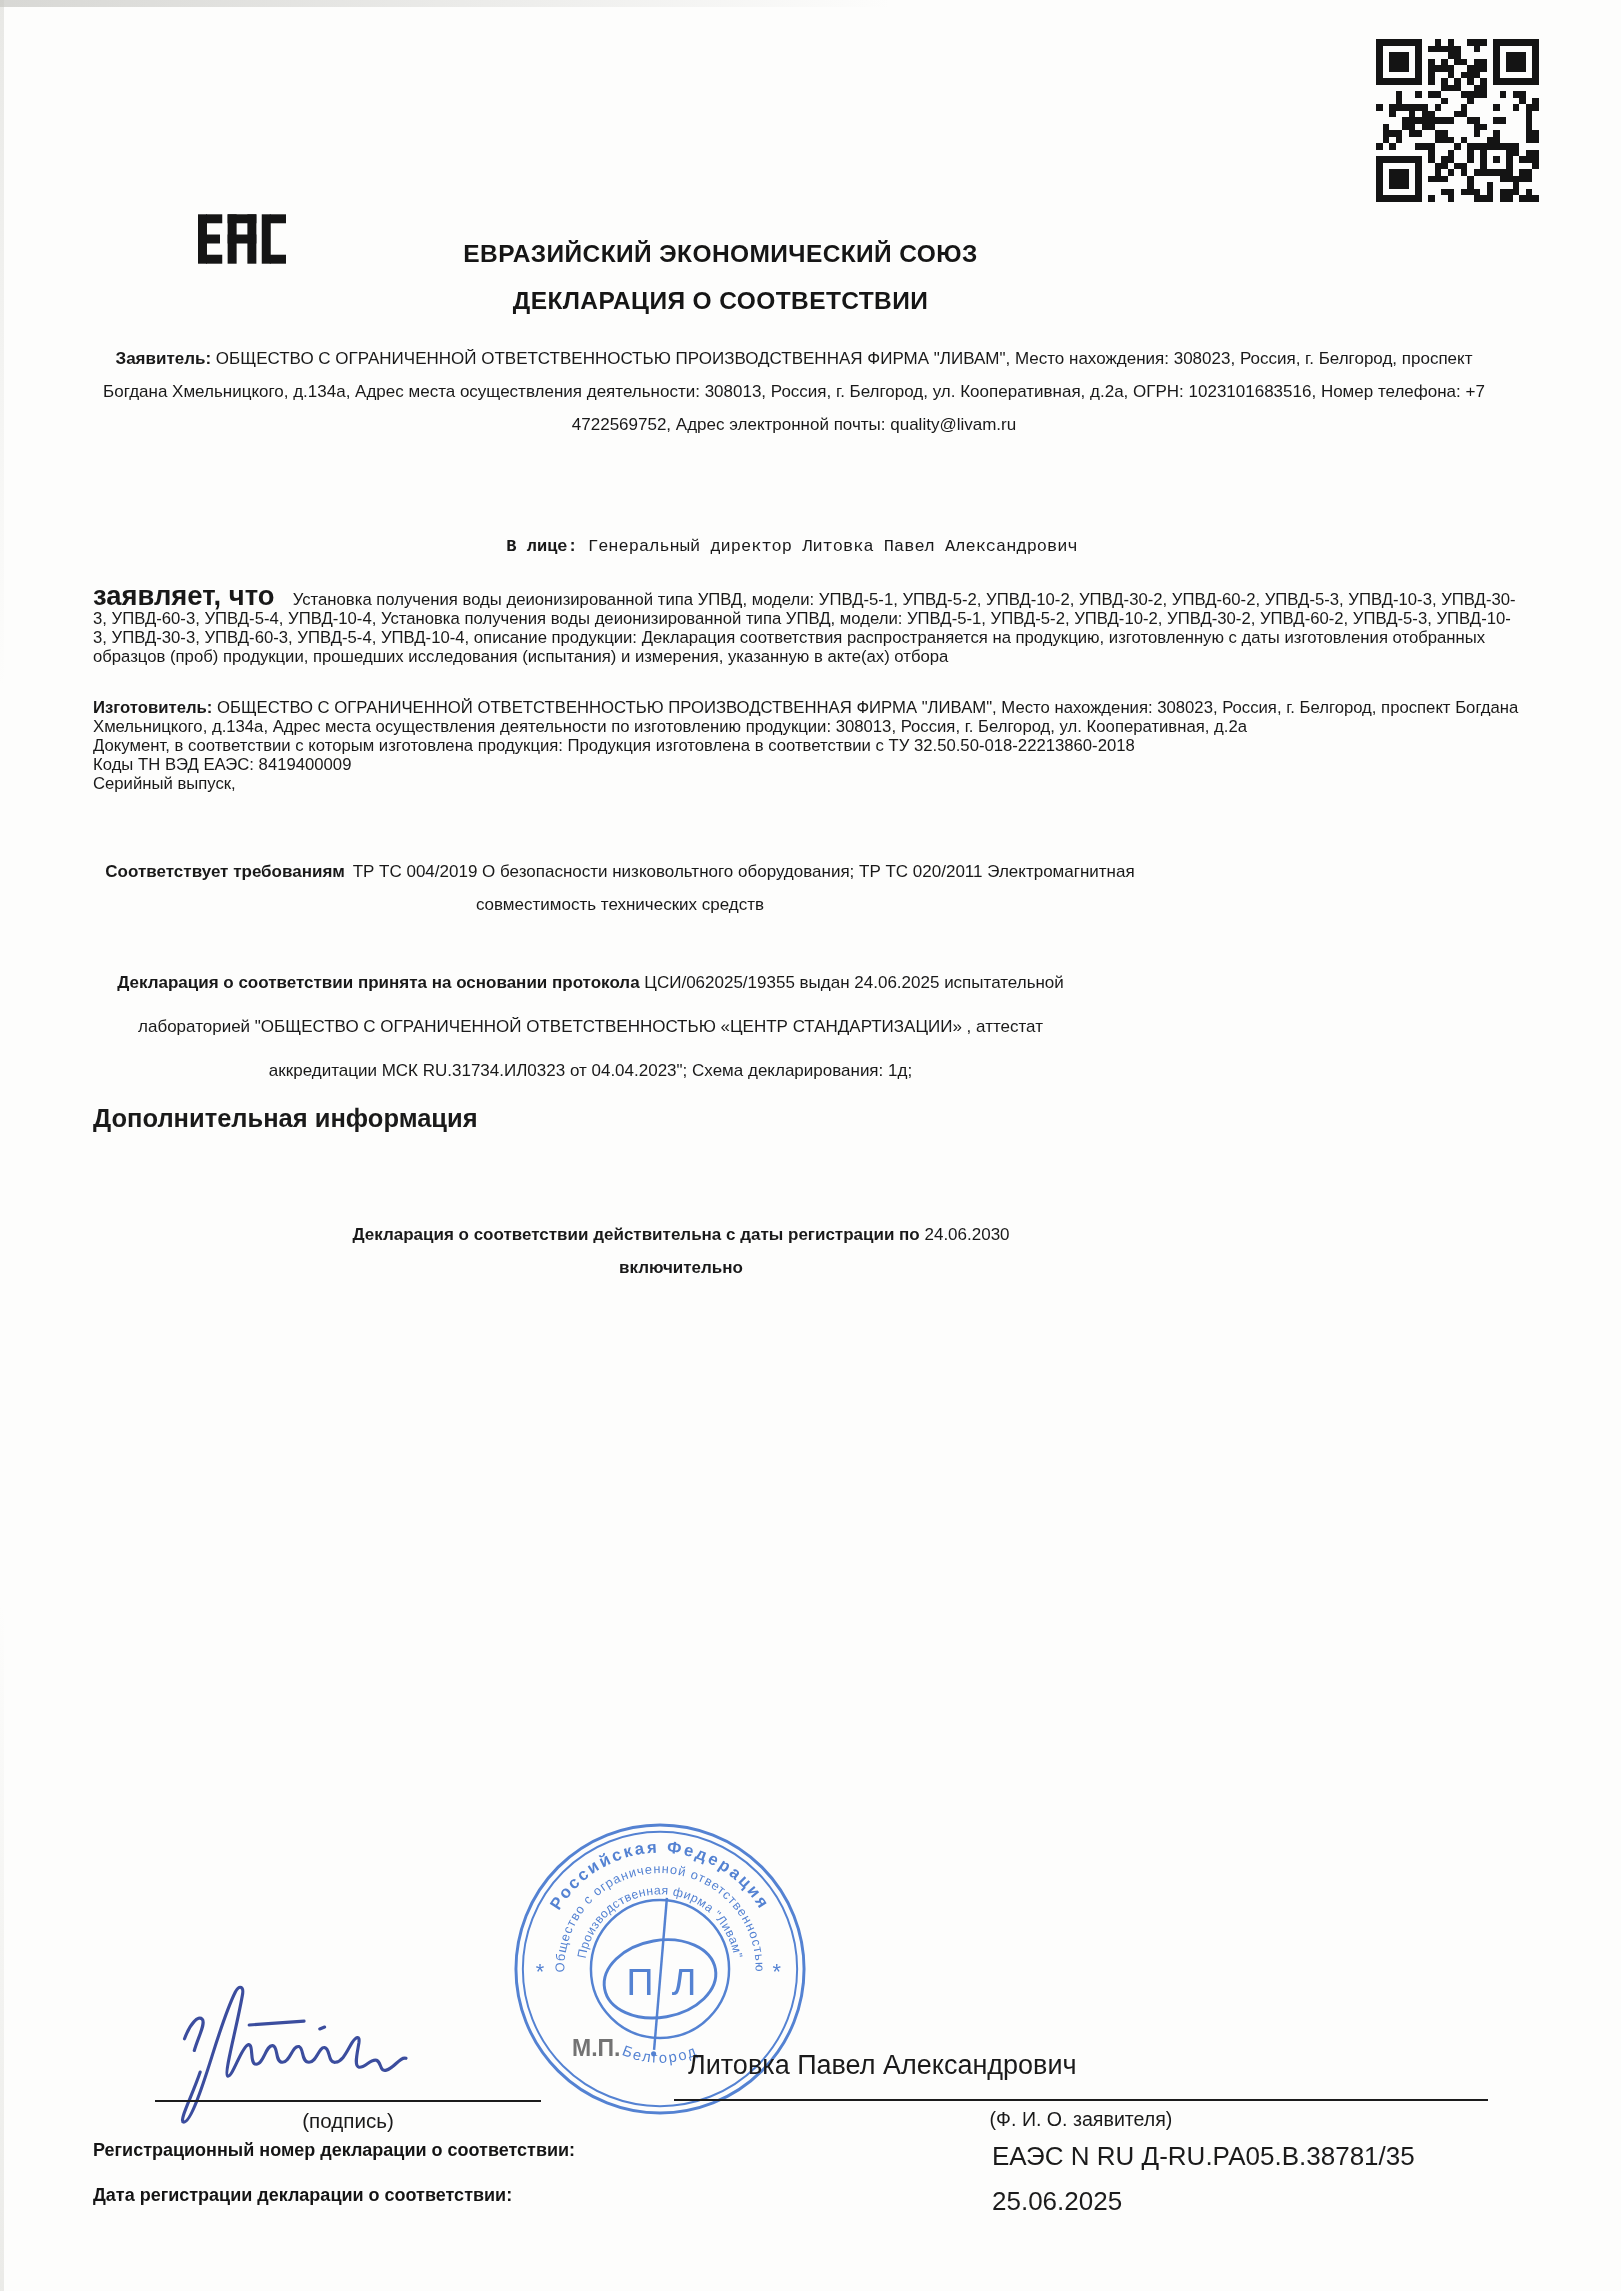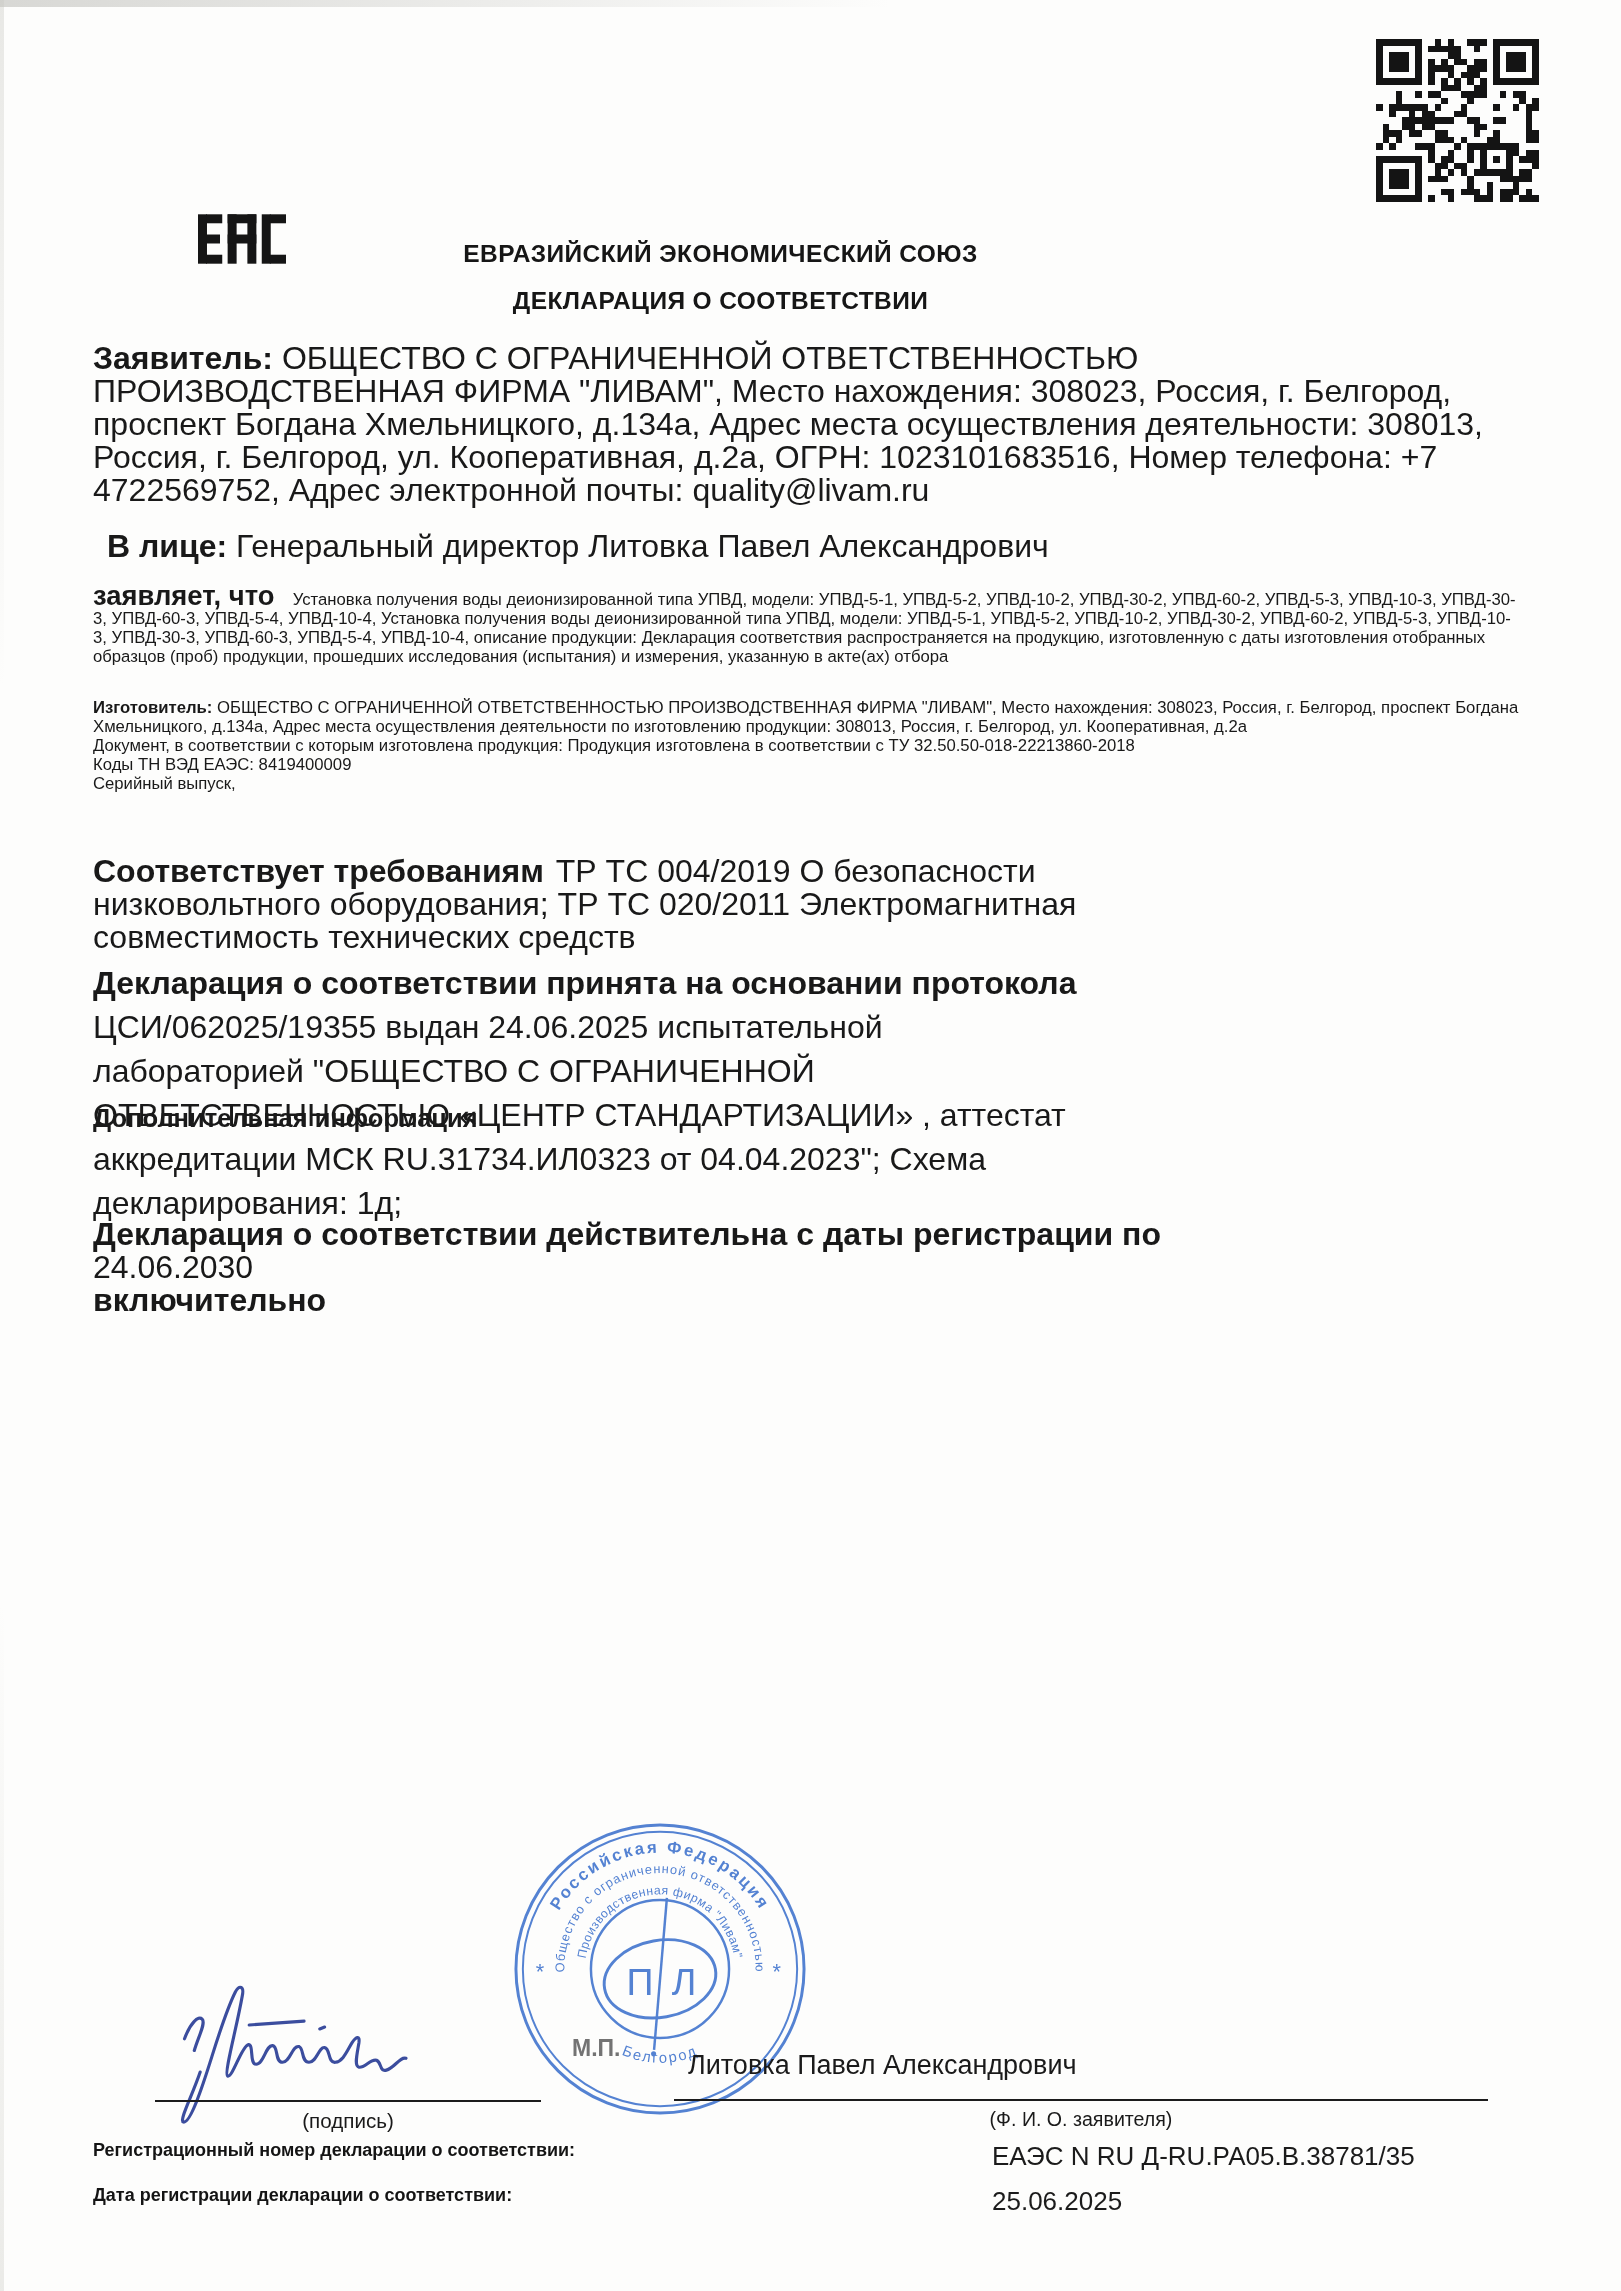--- a/index.html
+++ b/index.html
@@ -18,24 +18,24 @@
 
   
   .eac-logo { left:198px; top:184px; width:88px; height:110px; }
   .qr { left:1376px; top:39px; width:163px; height:163px; }
   .title-wrap { left:93px; width:1255px; text-align:center; font-weight:bold; font-size:24.5px; letter-spacing:0.4px; color:#161616; }
   .title-1 { top:240px; }
   .title-2 { top:287px; }
 
   
   .para { color:#191919; }
-  .t-main { font-size:32px; line-height:33px; }
+  .t-main { font-size:17px; line-height:33px;text-align:center; }
   .t-small { font-size:16.7px; line-height:19px; }
   .applicant { left:93px; top:342px; width:1402px; }
-  .in-person { left:107px; top:530px; width:1402px; }
+  .in-person { left:91px; top:530px; width:1402px;font-family:Liberation Mono, monospace; }
   .declares  { left:93px; top:586px; width:1429px; }
   .declares b { font-size:27.4px; line-height:19px; margin-right:13.7px; }
   .smallblock { left:93px; top:698px; width:1429px; }
   .complies { left:93px; top:855px; width:1054px; }
   .complies b { margin-right:3px; }
   .basis { left:93px; top:961px; width:995px; line-height:44px; }
   .add-info { left:93px; top:1104px; font-weight:bold; font-size:25.5px; }
   .validity { left:93px; top:1218px; width:1176px; }
 
   

